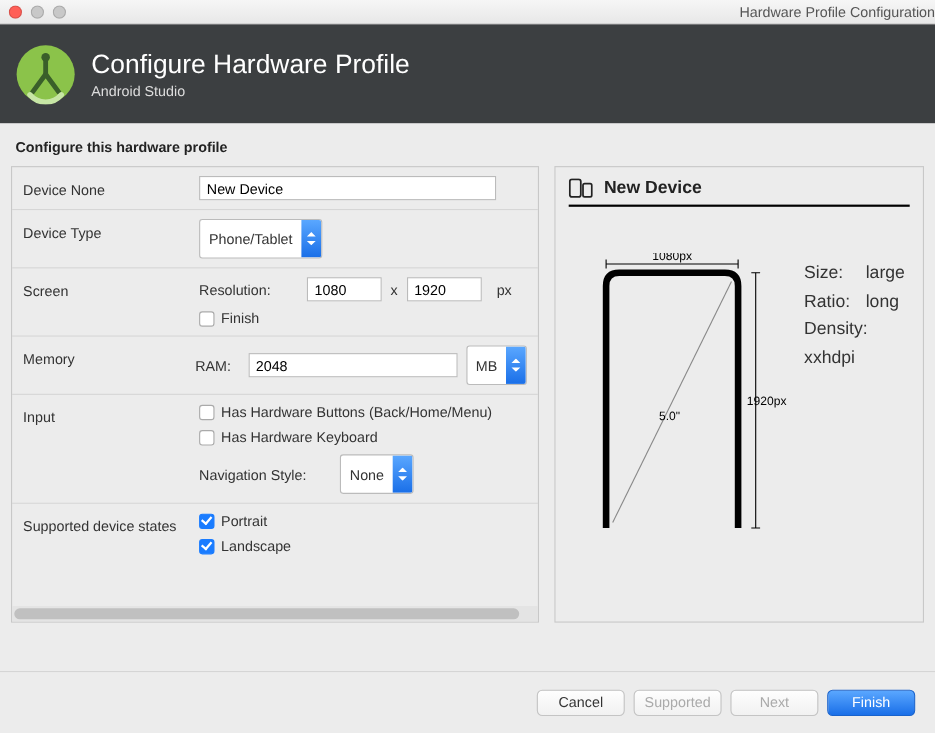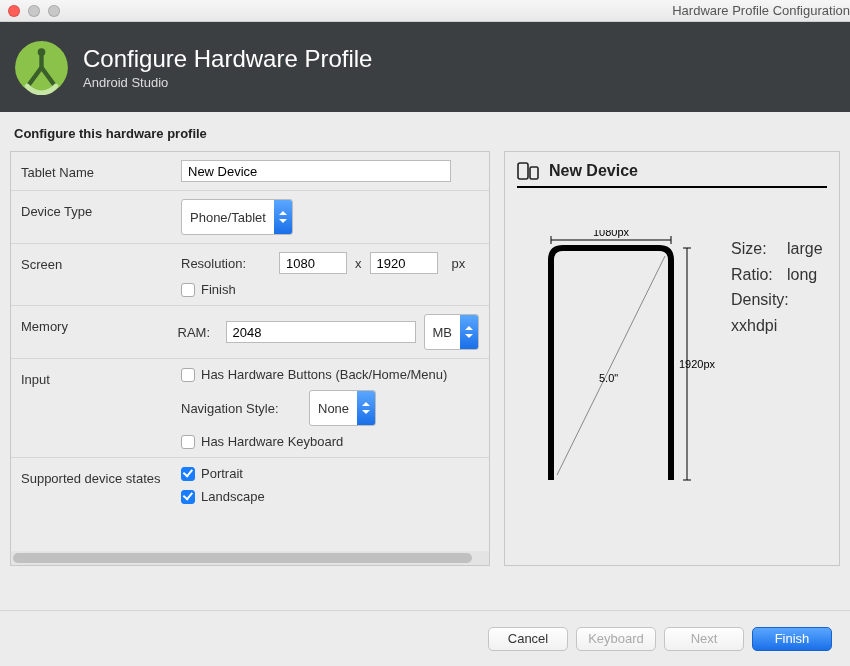--- a/index.html
+++ b/index.html
@@ -287,21 +287,21 @@
 
   <div class="main">
     <div class="section-title">Configure this hardware profile</div>
 
     <div class="columns">
 
       <div class="form-pane">
         <div class="form-table">
 
           <div class="form-row">
-            <div class="form-label">Tablet Name</div>
+            <div class="form-label">Device None</div>
             <div class="form-content">
               <input type="text" class="input-wide" value="New Device" style="">
             </div>
           </div>
           <div class="divider"></div>
 
           <div class="form-row">
             <div class="form-label">Device Type</div>
             <div class="form-content">
               <div class="select-wrap">
@@ -358,35 +358,35 @@
           <div class="form-row">
             <div class="form-label">Input</div>
             <div class="form-content">
               <div class="subrow">
                 <span class="checkbox">
                   <span class="box"></span>
                   <span>Has Hardware Buttons (Back/Home/Menu)</span>
                 </span>
               </div>
               <div class="subrow">
+                <span class="checkbox">
+                  <span class="box"></span>
+                  <span>Has Hardware Keyboard</span>
+                </span>
+              </div>
+              <div class="subrow">
                 <span style="width:120px">Navigation Style:</span>
                 <div class="select-wrap">
                   <span class="select-text">None</span>
                   <span class="select-btn">
                     <svg viewBox="0 0 10 12">
                         <path d="M5 0 L9 4 L1 4 Z M5 12 L1 8 L9 8 Z" fill="#fff"></path>
                       </svg>
                   </span>
                 </div>
-              </div>
-              <div class="subrow">
-                <span class="checkbox">
-                  <span class="box"></span>
-                  <span>Has Hardware Keyboard</span>
-                </span>
               </div>
             </div>
           </div>
           <div class="divider"></div>
 
           <div class="form-row">
             <div class="form-label" style="line-height:1.3">
               <span>Supported device states</span>
             </div>
             <div class="form-content">
@@ -444,18 +444,18 @@
             <div><span class="k">Ratio:</span><span>long</span></div>
             <div><span class="k">Density:</span><span>xxhdpi</span></div>
           </div>
         </div>
       </div>
     </div>
   </div>
 
   <div class="button-bar">
     <div class="btn">Cancel</div>
-    <div class="btn disabled">Keyboard</div>
+    <div class="btn disabled">Supported</div>
     <div class="btn disabled">Next</div>
     <div class="btn primary">Finish</div>
   </div>
 
 </div>
 
 </body></html>

